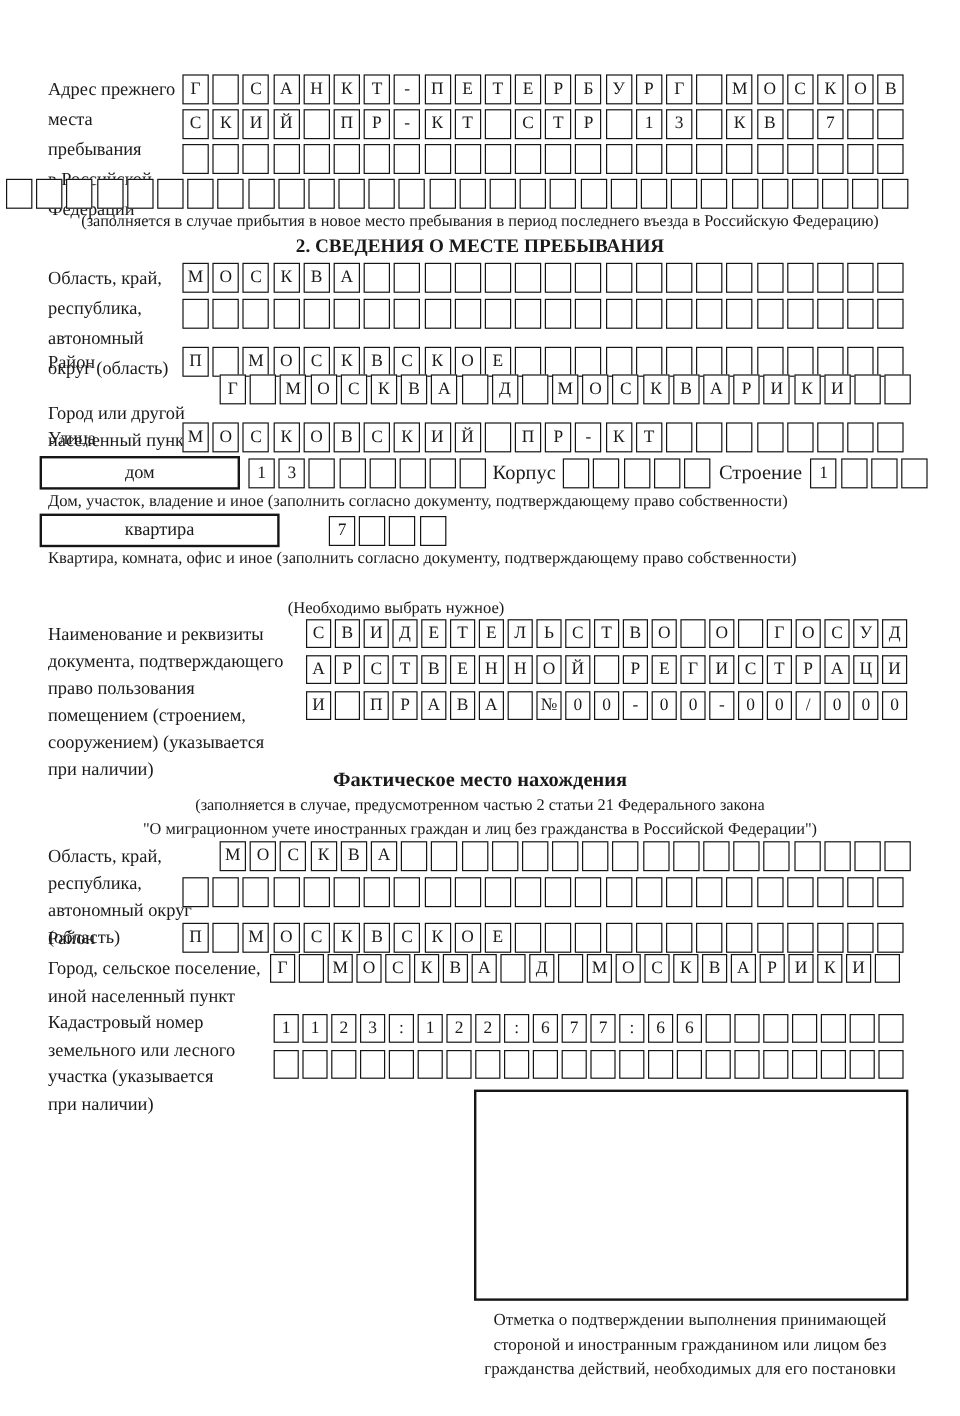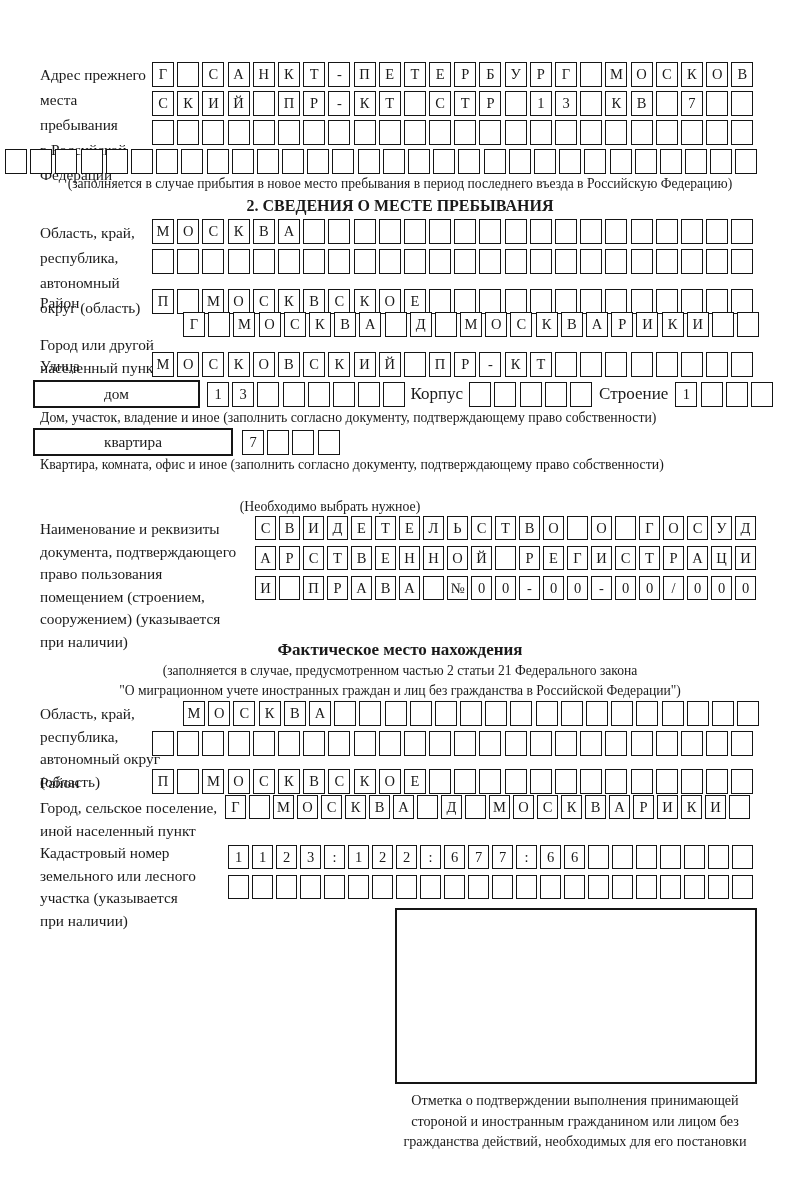--- a/index.html
+++ b/index.html
@@ -332,21 +332,21 @@
     <div class="mesto-label" style="margin-left:4px;">Строение</div>
     <div class="cells" style="margin-left:7px;">
         <div class="cell">1</div>
         <div class="cell"></div>
         <div class="cell"></div>
         <div class="cell"></div>
       </div>
   </div>
   <div class="abs note-left" style="left:40px; top:410px;">Дом, участок, владение и иное (заполнить согласно документу, подтверждающему право собственности)</div>
 
-  <div class="abs inline-row" style="left:33px; top:428px;">
+  <div class="abs inline-row" style="left:33px; top:428px;gap:32px;">
     <div class="label-box" style="width:200px;">квартира</div>
     <div class="cells" style="margin-left:9px;">
         <div class="cell">7</div>
         <div class="cell"></div>
         <div class="cell"></div>
         <div class="cell"></div>
       </div>
   </div>
   <div class="abs note-left" style="left:40px; top:457px;">Квартира, комната, офис и иное (заполнить согласно документу, подтверждающему право собственности)</div>
 

